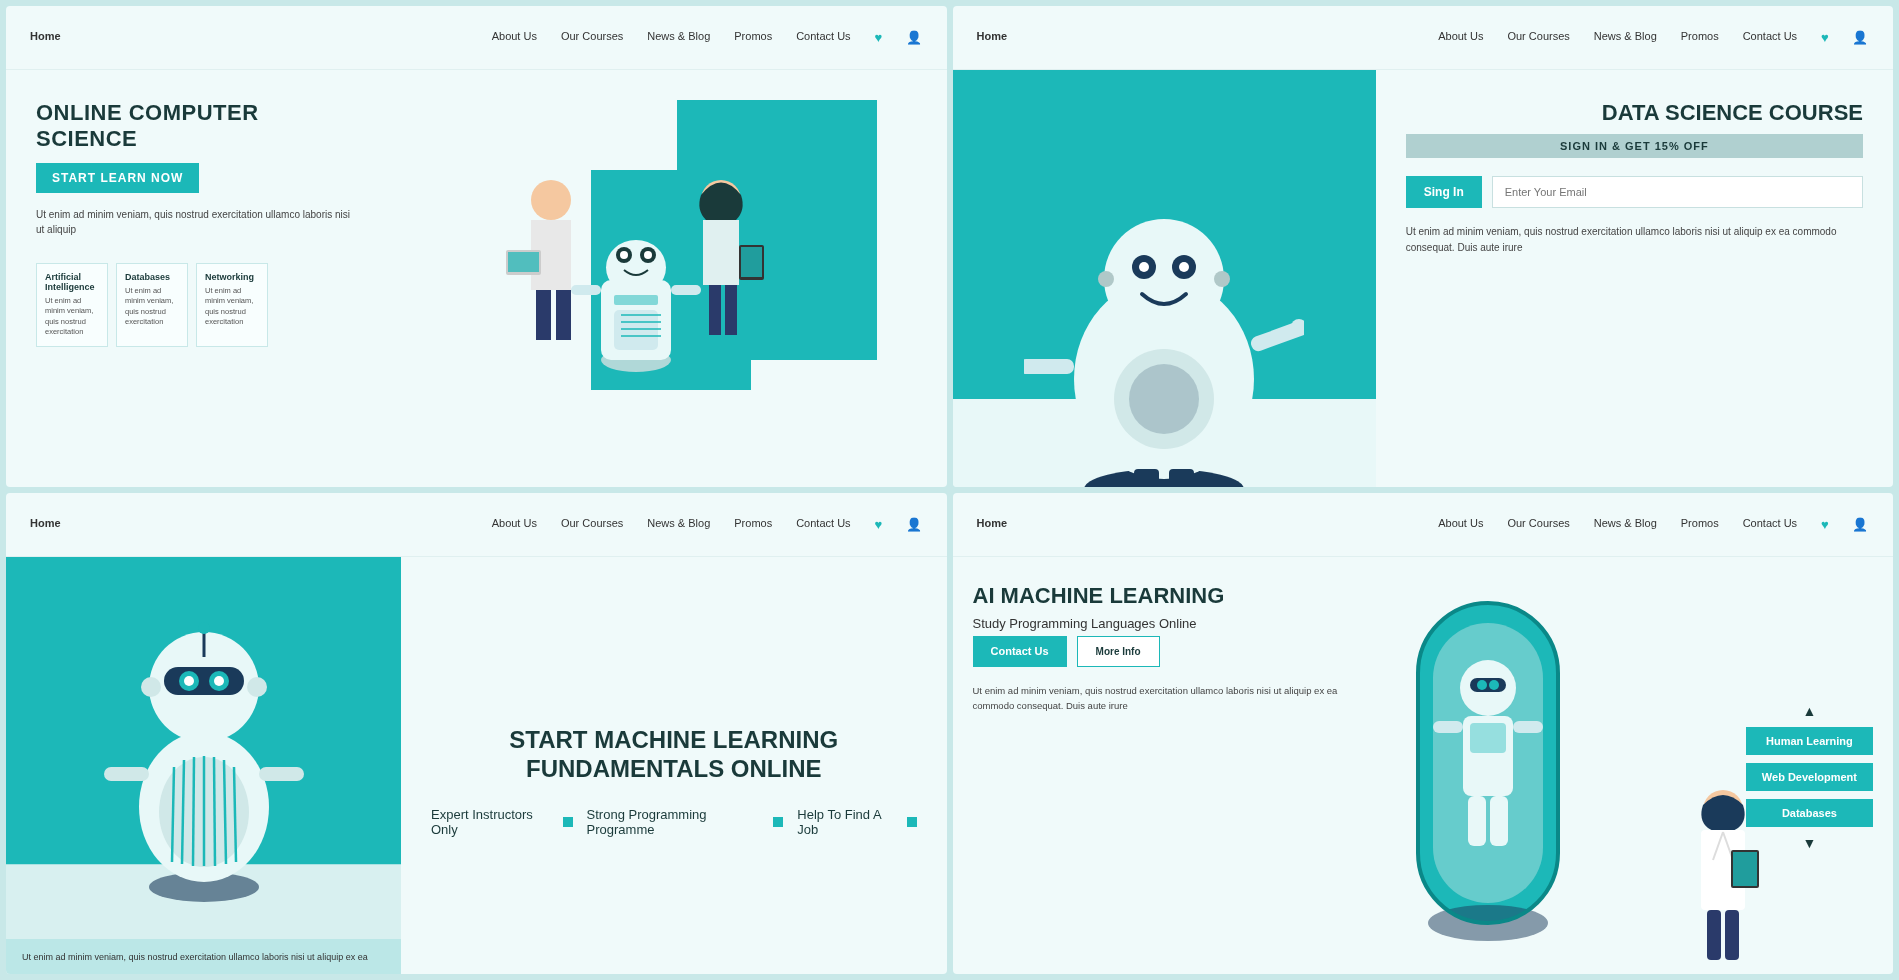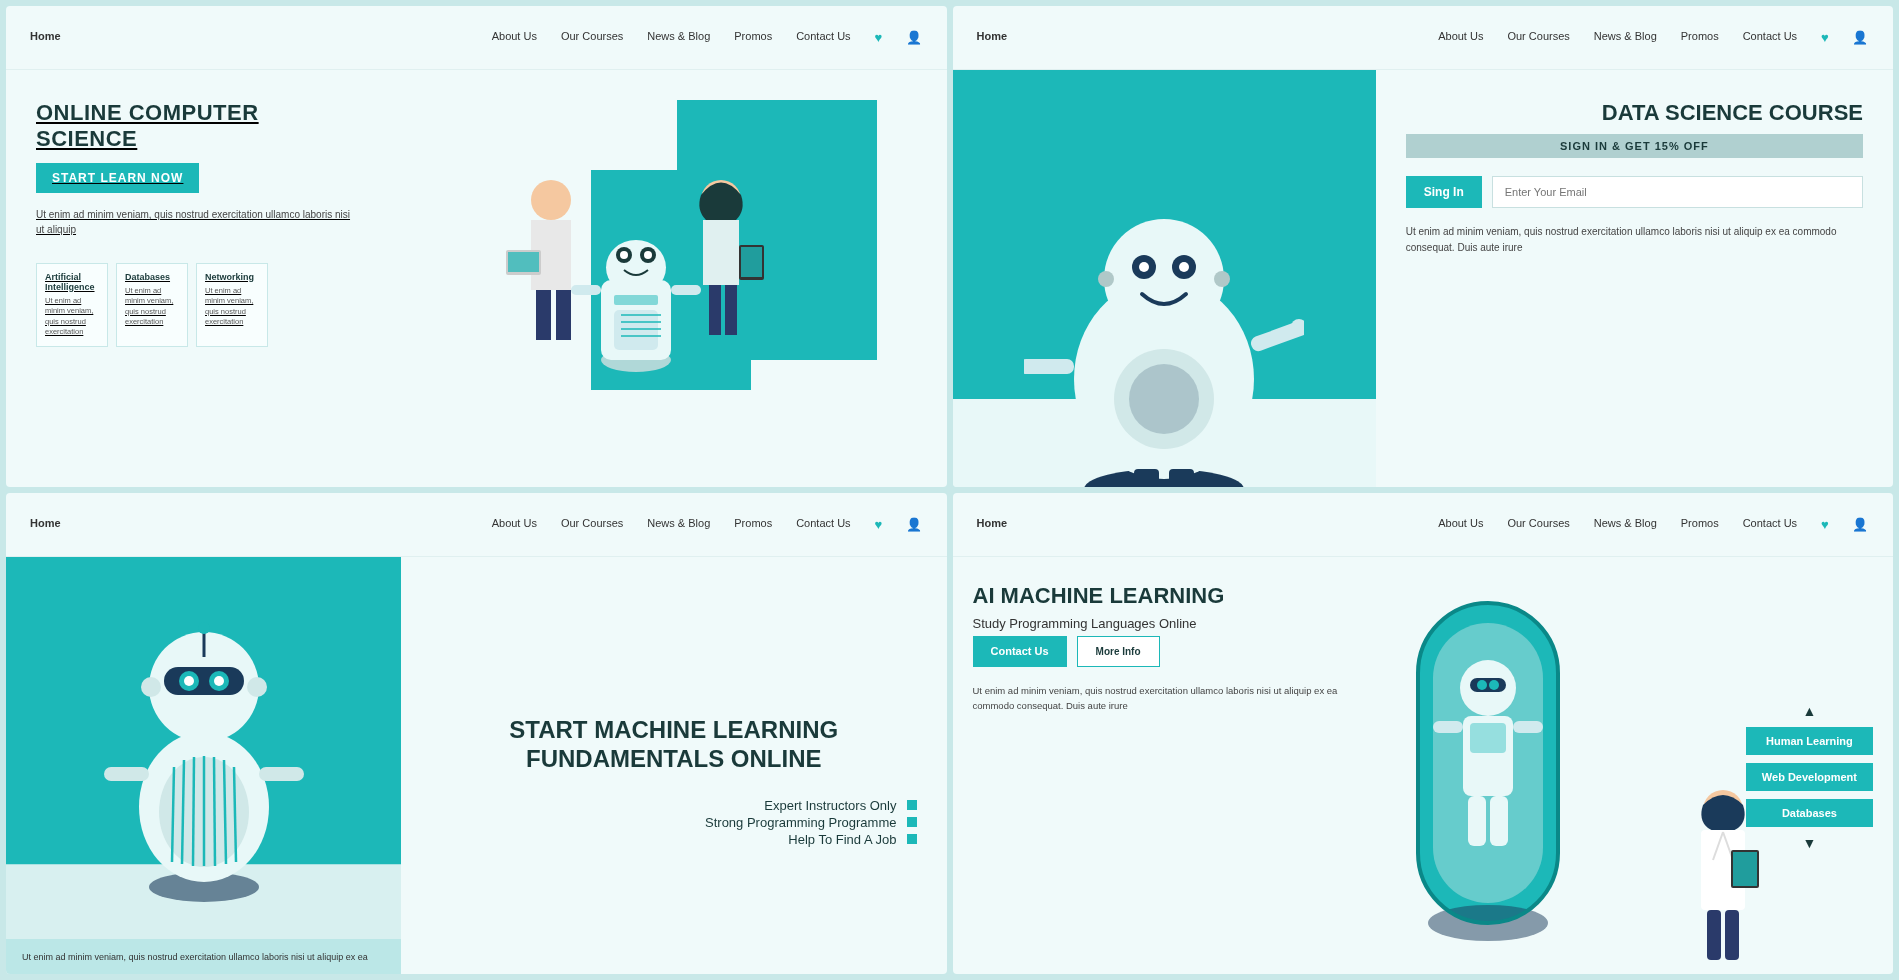--- a/index.html
+++ b/index.html
@@ -38,21 +38,20 @@
     .nav-spacer { flex: 1; }
     .nav-link { color: #333; cursor: pointer; }
     .nav-icon { color: #1cb8b8; cursor: pointer; font-size: 13px; }
 
     
     #panel1 .content-area {
       display: flex;
       padding: 20px 30px;
       position: relative;
       height: calc(100% - 42px);
-      text-decoration: underline;
     }
     #panel1 .left-col {
       flex: 0 0 320px;
       display: flex;
       flex-direction: column;
       justify-content: flex-start;
       padding-top: 10px;
     }
     #panel1 .main-title {
       font-size: 22px;
@@ -236,22 +235,22 @@
       font-weight: 900;
       color: #1a3a3a;
       line-height: 1.2;
       margin-bottom: 24px;
       text-transform: uppercase;
       text-align: center;
     }
     #panel3 .feature-list {
       list-style: none;
       display: flex;
-      flex-direction: column;
-      gap: 2px;
+      flex-direction: row;
+      gap: 14px;
     }
     #panel3 .feature-item {
       display: flex;
       align-items: center;
       justify-content: flex-end;
       gap: 10px;
       font-size: 13px;
       color: #1a3a3a;
       font-weight: 500;
     }

